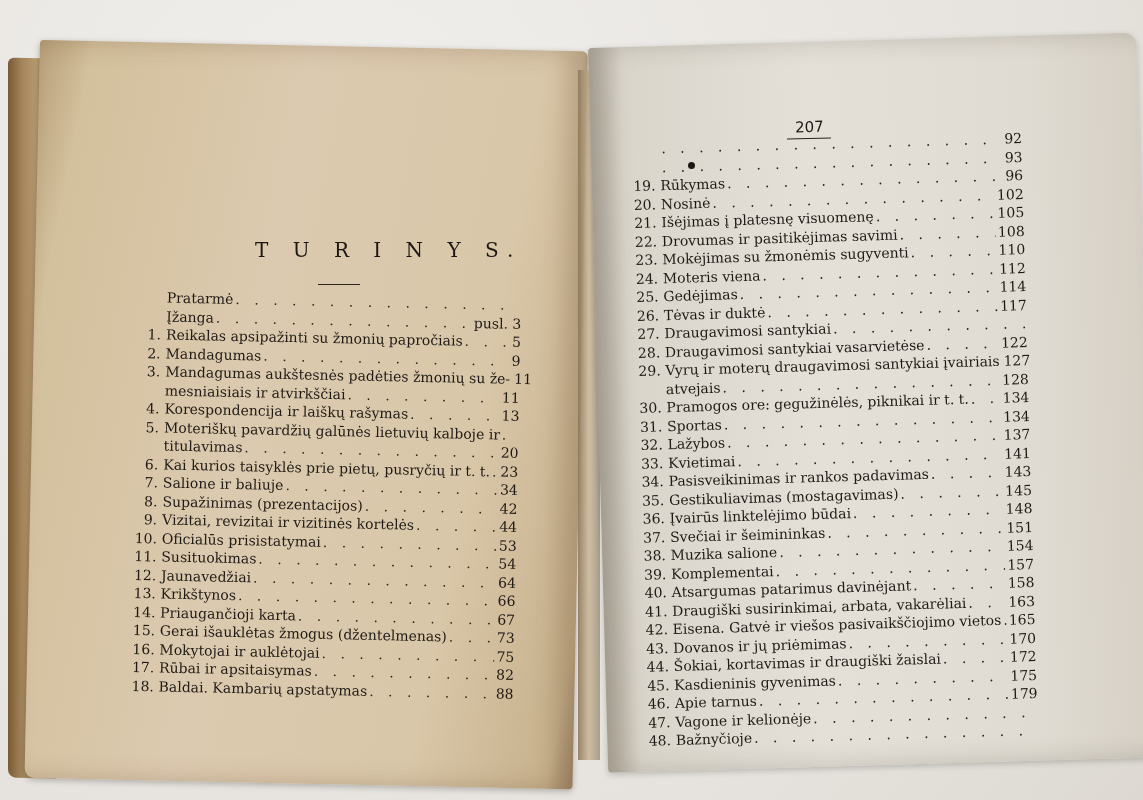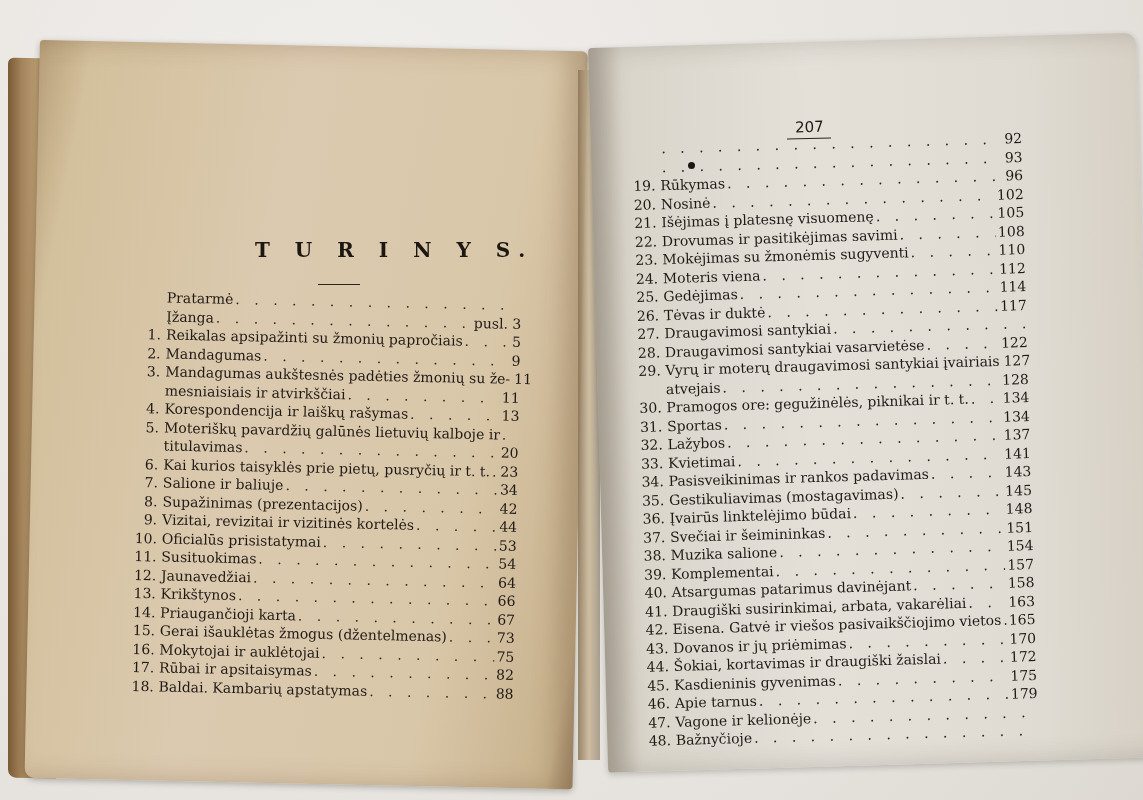--- a/index.html
+++ b/index.html
@@ -29,21 +29,21 @@
     transform:rotate(-1.6deg);transform-origin:top left;
     box-shadow:inset 18px 0 24px rgba(60,50,40,.2),0 2px 6px rgba(0,0,0,.2);
   }
   .spine{
     position:absolute;left:578px;top:70px;width:22px;height:690px;
     background:linear-gradient(90deg,#8a7456 0%,#c9b694 50%,#9d9280 100%);
     opacity:.85;
   }
   .toc-title{
     position:absolute;left:255px;top:238px;
-    font-size:20px;font-weight:bold;letter-spacing:9px;color:#1c1712;
+    font-size:20px;font-weight:normal;letter-spacing:9px;color:#1c1712;
   }
   .title-rule{position:absolute;left:318px;top:284px;width:42px;height:1px;background:#2a241d;}
   .toc{position:absolute;color:#1f1a15;font-size:14px;}
   .toc-left{left:140px;top:288px;width:382px;transform:rotate(1.2deg);transform-origin:top left;}
   .toc-right{left:632px;top:140px;width:390px;transform:rotate(-1.6deg);transform-origin:top left;}
   .row{display:flex;align-items:baseline;height:18.5px;line-height:18.5px;white-space:nowrap;}
   .row .num{min-width:22px;text-align:right;padding-right:5px;}
   .row .label{flex:0 0 auto;}
   .row .dots{flex:1 1 auto;overflow:hidden;letter-spacing:5px;color:#2a231b;margin:0 2px;}
   .row .dots::before{content:". . . . . . . . . . . . . . . . . . . . . . . . . . . . . . . . . . . . . . . . . . . . . . . .";}

